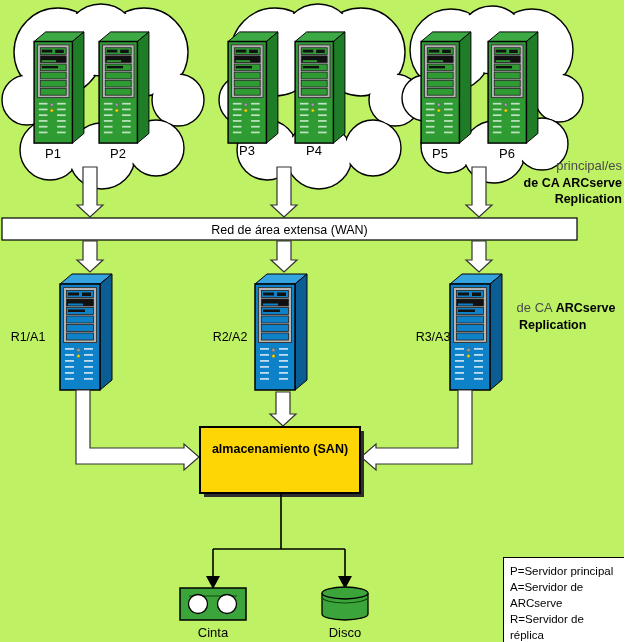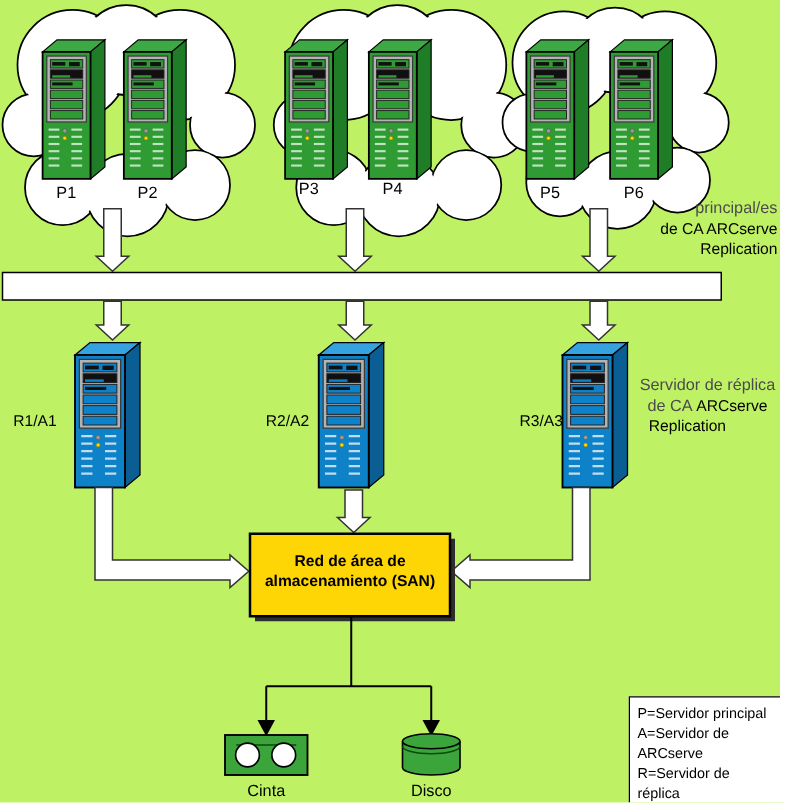--- a/index.html
+++ b/index.html
@@ -8,21 +8,21 @@
   #diagram-svg{position:absolute;left:0;top:0;}
   .txt{position:absolute;white-space:nowrap;}
   .center{text-align:center;}
   .right{text-align:right;}
   .gray{color:#4b4b4d;}
   .tower-green{--main:#2E9B33;--side:#1F7D28;--top:#3DA944;--vent:#BFE3BF;}
   .tower-blue{--main:#0E82C8;--side:#0A5E94;--top:#35A3E0;--vent:#BFDCF0;}
   .p-label{font-size:13px;width:44px;}
   .r-label{font-size:12.5px;width:60px;}
   .ann{font-size:13px;line-height:16.5px;}
-  .ann-bold{font-size:12.5px;line-height:16px;font-weight:normal;color:#000;}
+  .ann-bold{font-size:12.5px;line-height:16px;font-weight:bold;color:#000;}
   #wan-label{left:2px;top:223px;width:575px;font-size:12.5px;}
   #san-label{left:200px;top:441px;width:160px;font-size:12.5px;font-weight:bold;line-height:16px;}
   #legend-box{position:absolute;left:503px;top:557px;width:123px;box-sizing:border-box;
               border:1px solid #000;background:#fff;padding:5px 6px;font-size:11.5px;line-height:16px;}
   .storage-label{font-size:13px;width:60px;}
 </style>
 </head>
 <body>
 
 <div id="canvas">
@@ -187,36 +187,35 @@
 <div class="txt center p-label" style="left:292px;top:143px;">P4</div>
 <div class="txt center p-label" style="left:418px;top:146px;">P5</div>
 <div class="txt center p-label" style="left:485px;top:146px;">P6</div>
 
 <div class="txt right ann gray" style="right:2px;top:158px;width:120px;white-space:normal;">
   <div>principal/es</div>
   <div class="ann-bold">de CA ARCserve</div>
   <div class="ann-bold">Replication</div>
 </div>
 
+<div class="txt center" id="wan-label">Red de área extensa (WAN)</div>
 
 <div class="txt center r-label" style="left:-2px;top:330px;">R1/A1</div>
 <div class="txt center r-label" style="left:200px;top:330px;">R2/A2</div>
 <div class="txt center r-label" style="left:403px;top:330px;">R3/A3</div>
 
 <div class="txt center ann" style="left:505px;top:300px;width:122px;white-space:normal;">
-  <div class="gray">Servidor de réplica</div>
   <div>
     <span class="gray">de CA</span>
     <span class="ann-bold">ARCserve</span>
   </div>
   <div class="ann-bold" style="text-align:left;padding-left:14px;">Replication</div>
 </div>
 
 <div class="txt center" id="san-label">
-  <div>Red de área de</div>
   <div>almacenamiento (SAN)</div>
 </div>
 
 <div class="txt center storage-label" style="left:183px;top:625px;">Cinta</div>
 <div class="txt center storage-label" style="left:315px;top:625px;">Disco</div>
 
 <div id="legend-box">
   <div>P=Servidor principal</div>
   <div>A=Servidor de ARCserve</div>
   <div>R=Servidor de réplica</div>

